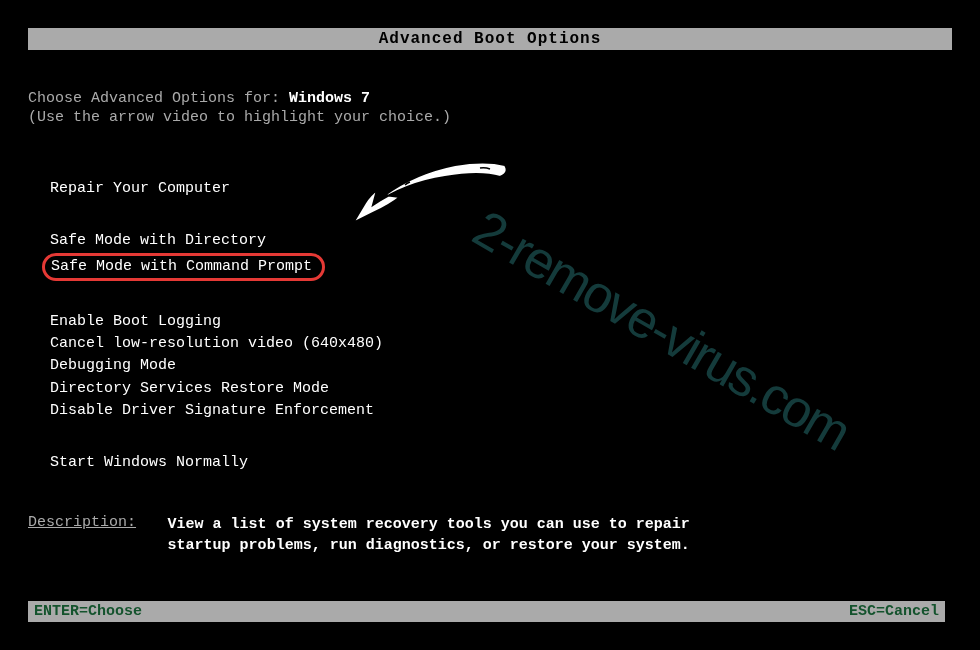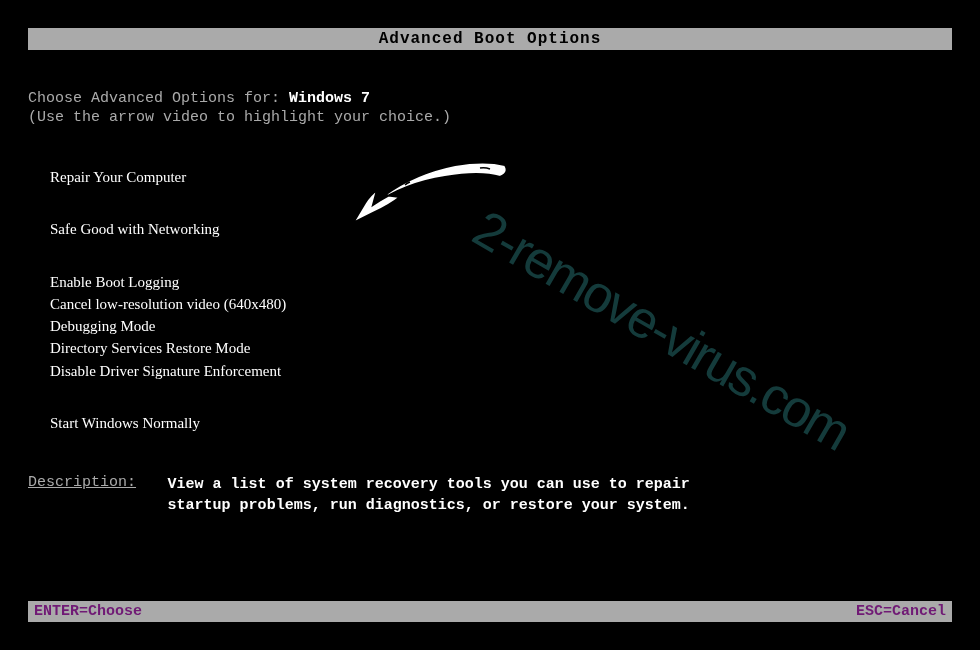--- a/index.html
+++ b/index.html
@@ -34,23 +34,22 @@
     .prompt-line {
       font-size: 15px;
       margin-bottom: 2px;
       font-family: Liberation Mono, monospace;
     }
     .bold-white {
       color: #fff;
       font-weight: bold;
     }
     .options-block {
-      margin-top: 40px;
+      margin-top: 52px;
       margin-left: 22px;
-      font-family: Liberation Serif, serif;
     }
     .option-item {
       font-size: 15px;
       color: #fff;
       padding: 1px 0;
       line-height: 1.35;
     }
     .option-group {
       margin-bottom: 30px;
     }
@@ -77,24 +76,24 @@
       vertical-align: top;
       font-size: 15px;
       color: #fff;
       font-weight: bold;
       width: 560px;
       line-height: 1.4;
     }
     .footer-bar {
       position: absolute;
       left: 28px;
-      right: 28px;
+      right: 35px;
       bottom: 28px;
       background: #aaa;
-      color: #701a75;
+      color: #14532d;
       font-weight: bold;
       font-size: 15px;
       padding: 2px 6px;
       display: flex;
       justify-content: space-between;
     }
     .watermark {
       position: absolute;
       top: 300px;
       left: 450px;
@@ -127,21 +126,24 @@
       <span class="bold-white">Windows 7</span>
     </div>
     <div class="prompt-line">(Use the arrow video to highlight your choice.)</div>
 
     <div class="options-block">
       <div class="option-group">
         <div class="option-item">Repair Your Computer</div>
       </div>
 
       <div class="option-group">
-        <div class="option-item">Safe Good with Networking</div>
+        <div class="option-item">Safe Mode with Directory</div>
+        <div>
+          <span class="selected-wrap option-item">Safe Mode with Command Prompt</span>
+        </div>
       </div>
 
       <div class="option-group">
         <div class="option-item">Enable Boot Logging</div>
         <div class="option-item">Cancel low-resolution video (640x480)</div>
         <div class="option-item">Debugging Mode</div>
         <div class="option-item">Directory Services Restore Mode</div>
         <div class="option-item">Disable Driver Signature Enforcement</div>
       </div>
 

